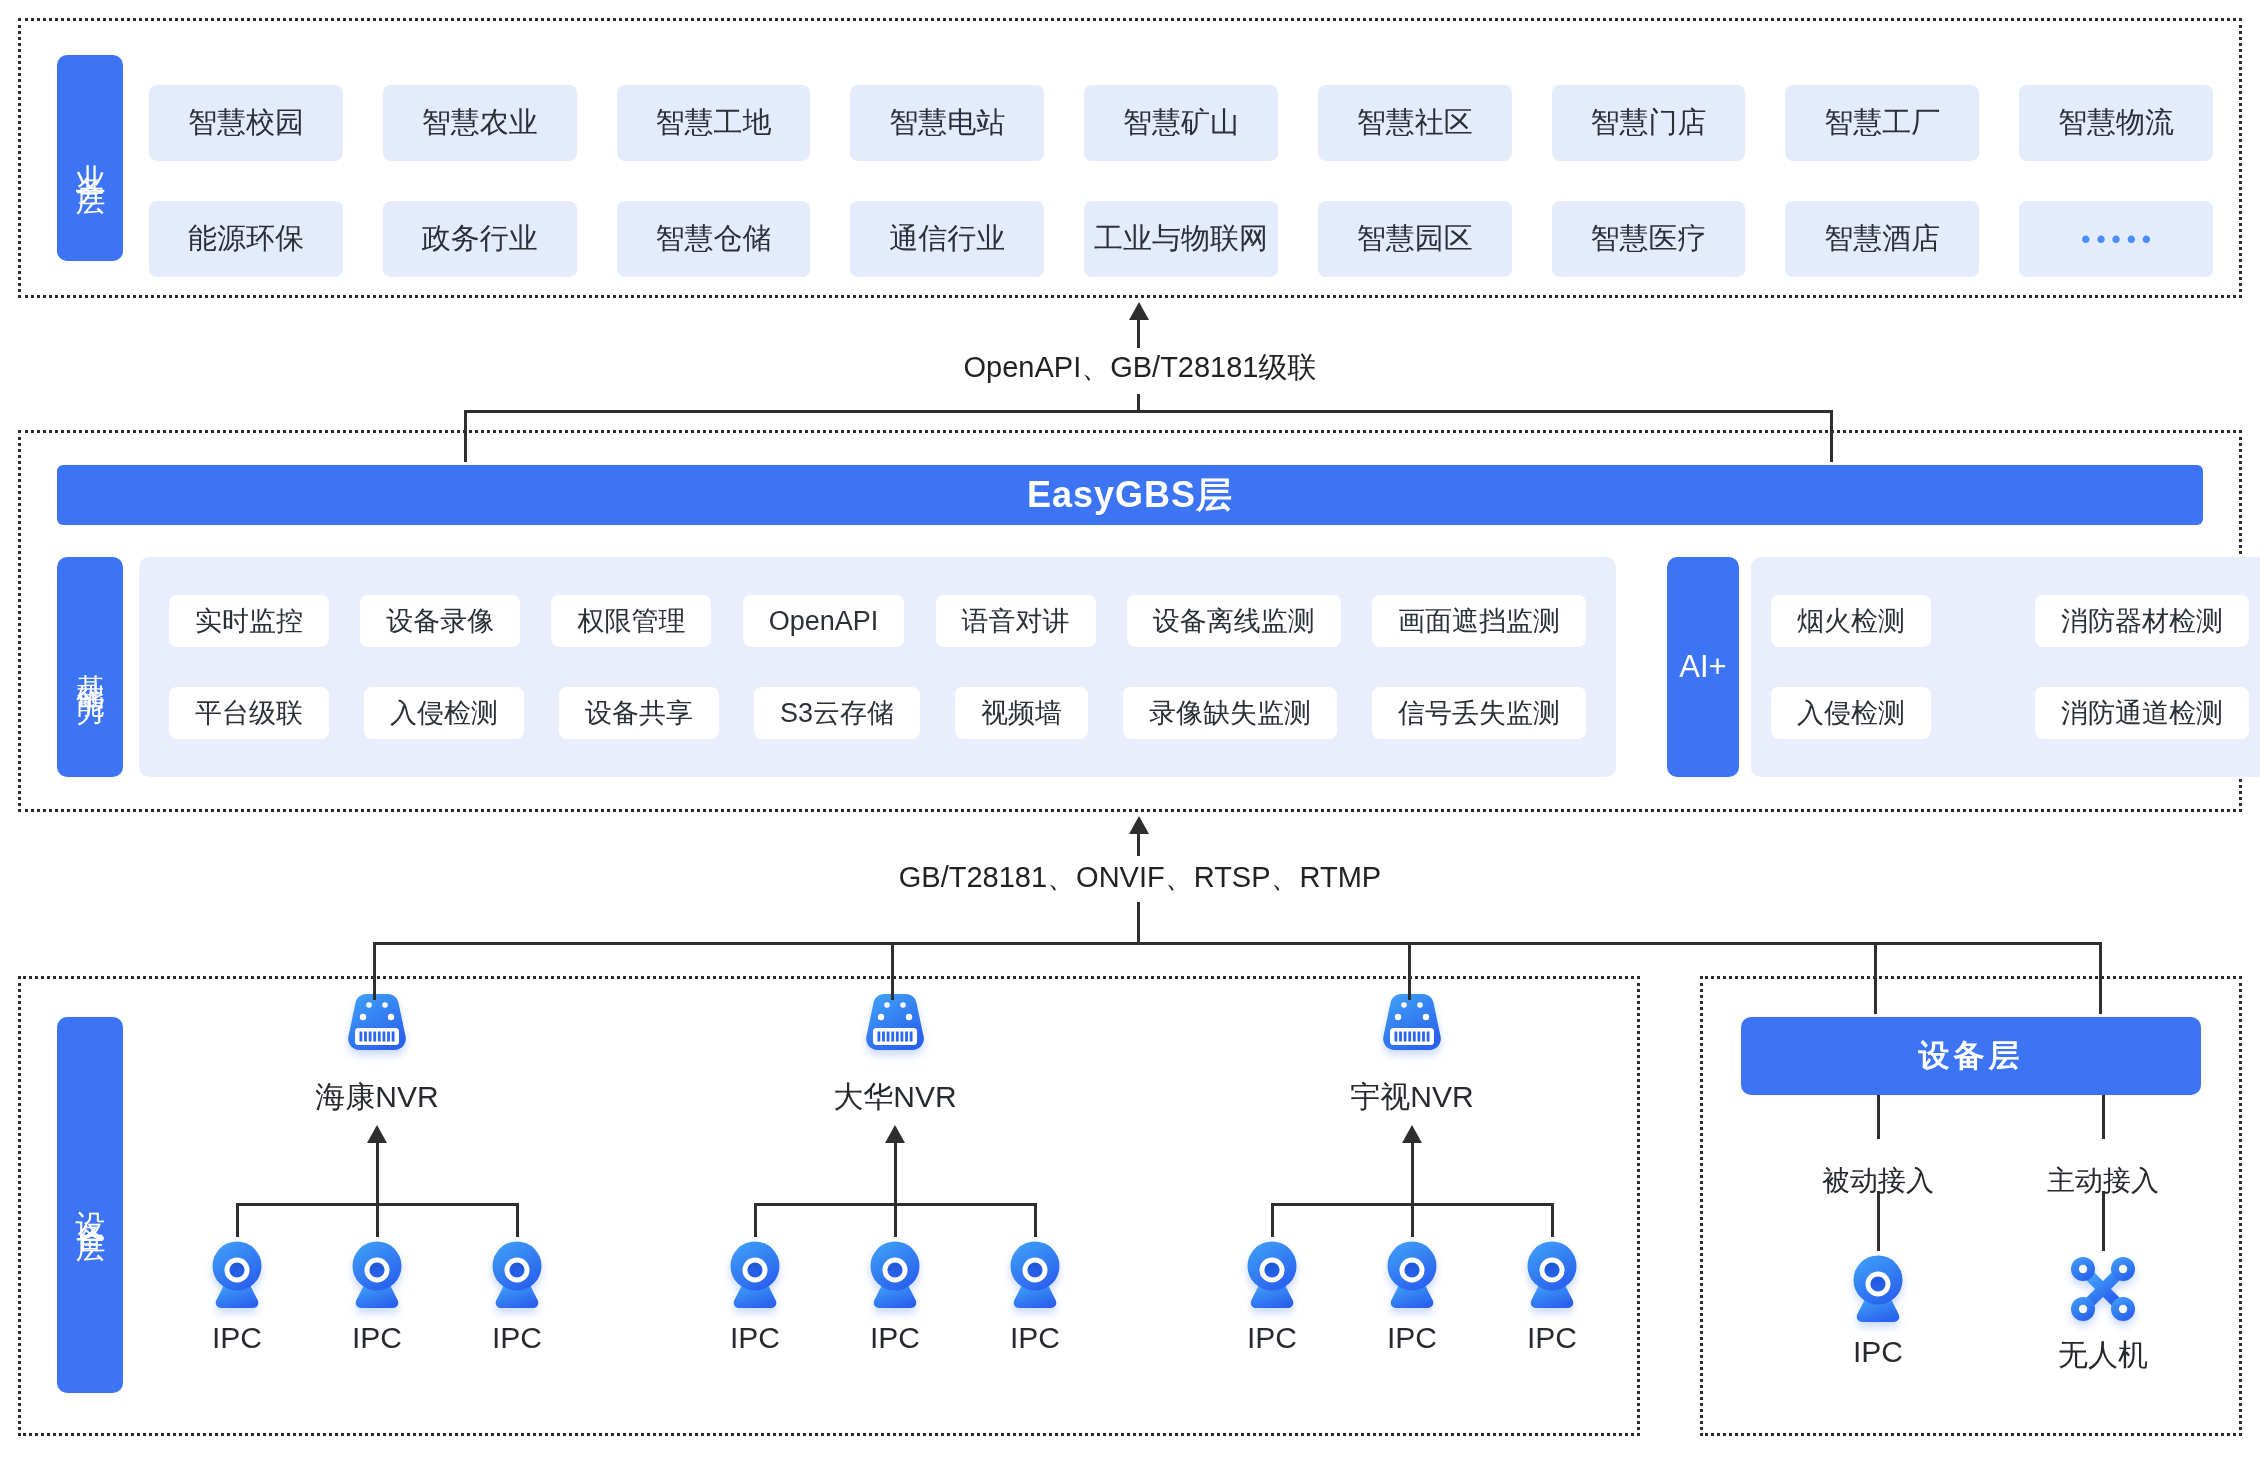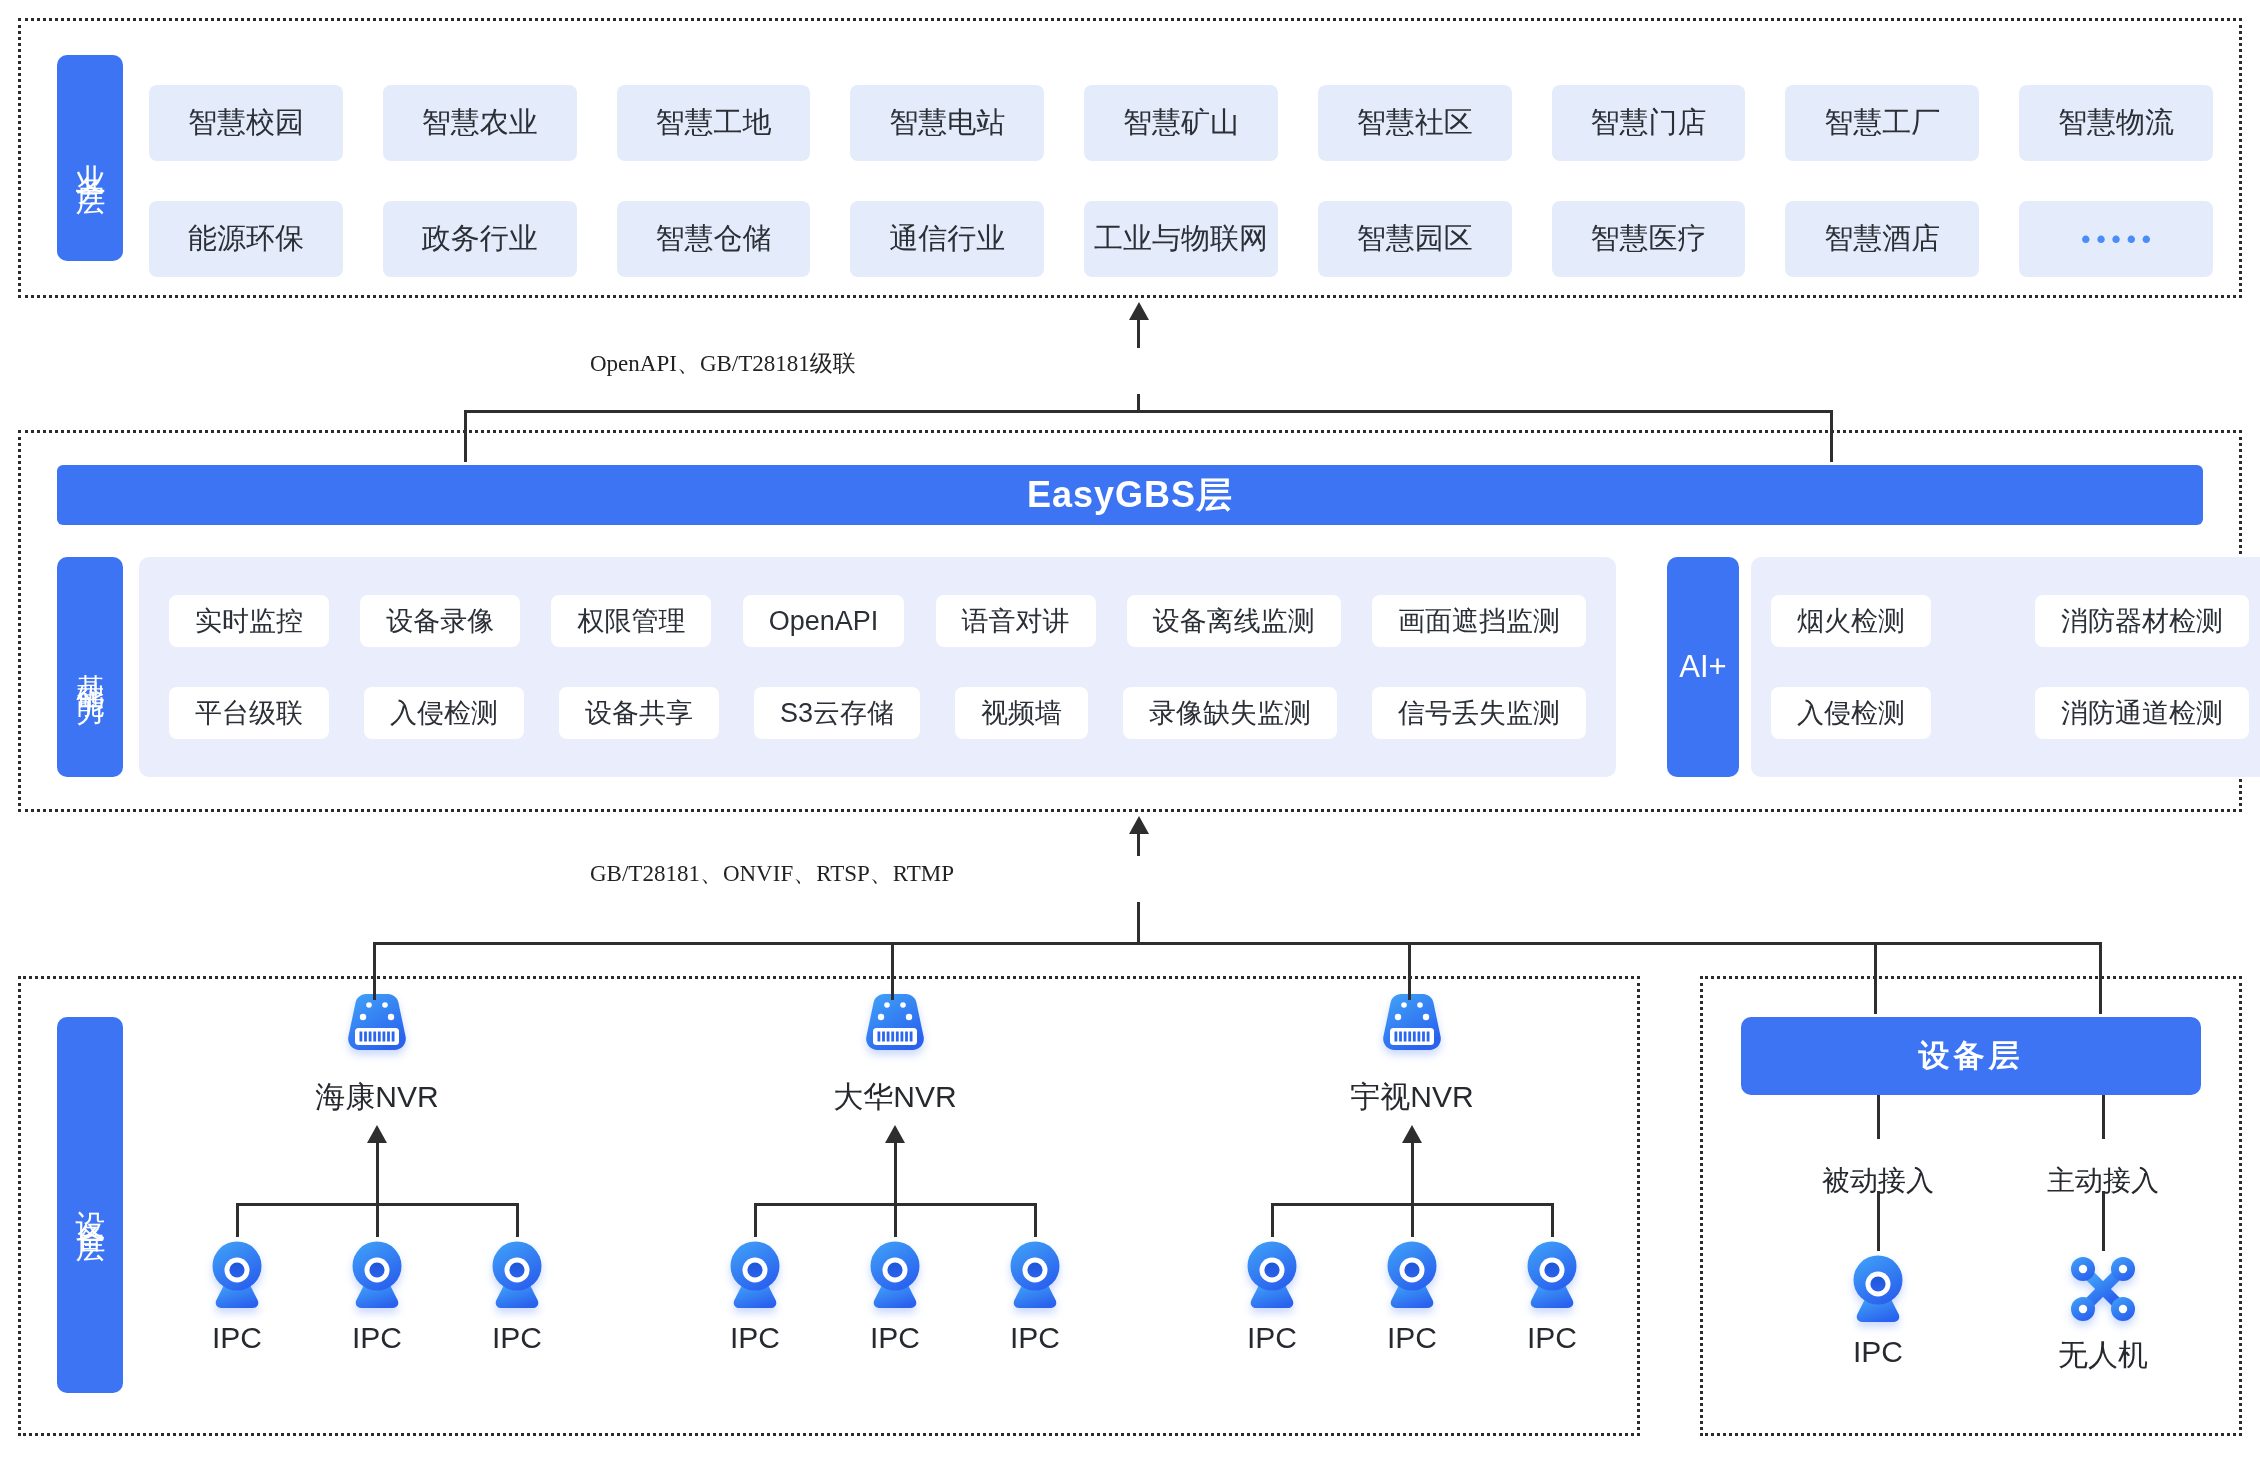--- a/index.html
+++ b/index.html
@@ -33,21 +33,21 @@
     justify-content:center;padding:0 26px;font-size:27px;color:#2b2f36;white-space:nowrap;}
   .ai-bar{position:absolute;top:124px;height:220px;left:1646px;width:72px;background:#3d74f3;
     border-radius:10px;display:flex;align-items:center;justify-content:center;
     color:#fff;font-size:31px;font-weight:500;}
 
   
   .vline{position:absolute;width:3px;background:#2e2e2e;z-index:5;}
   .hline{position:absolute;height:3px;background:#2e2e2e;z-index:5;}
   .arrow-up{position:absolute;width:0;height:0;border-left:10px solid transparent;
     border-right:10px solid transparent;border-bottom:18px solid #2e2e2e;z-index:5;}
-  .conn-text{position:absolute;font-size:23px;color:#222;font-weight:500;z-index:5;font-family:Liberation Serif, serif;}
+  .conn-text{position:absolute;text-align:center;font-size:29px;color:#222;font-weight:500;z-index:5;}
 
   
   .nvr-group{position:absolute;top:4px;width:420px;height:420px;}
   .nvr-icon-wrap{position:absolute;left:168px;top:2px;width:84px;height:84px;}
   .nvr-name{position:absolute;left:0;top:94px;width:420px;text-align:center;
     font-size:30px;color:#26292e;}
   .ipc-icon-wrap{position:absolute;top:254px;width:76px;height:76px;}
   .ipc-label{position:absolute;top:338px;width:140px;text-align:center;font-size:30px;color:#26292e;}
   svg.dev-icon{filter:drop-shadow(0 5px 4px rgba(61,116,243,.28));}
 

